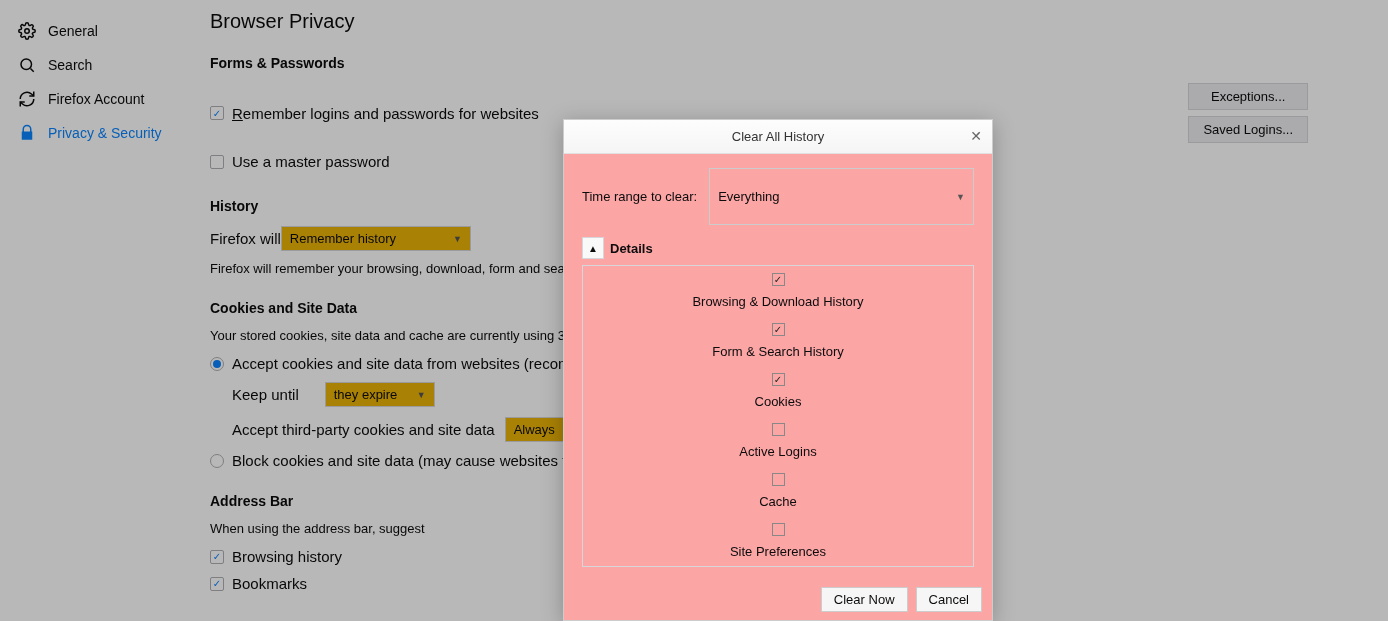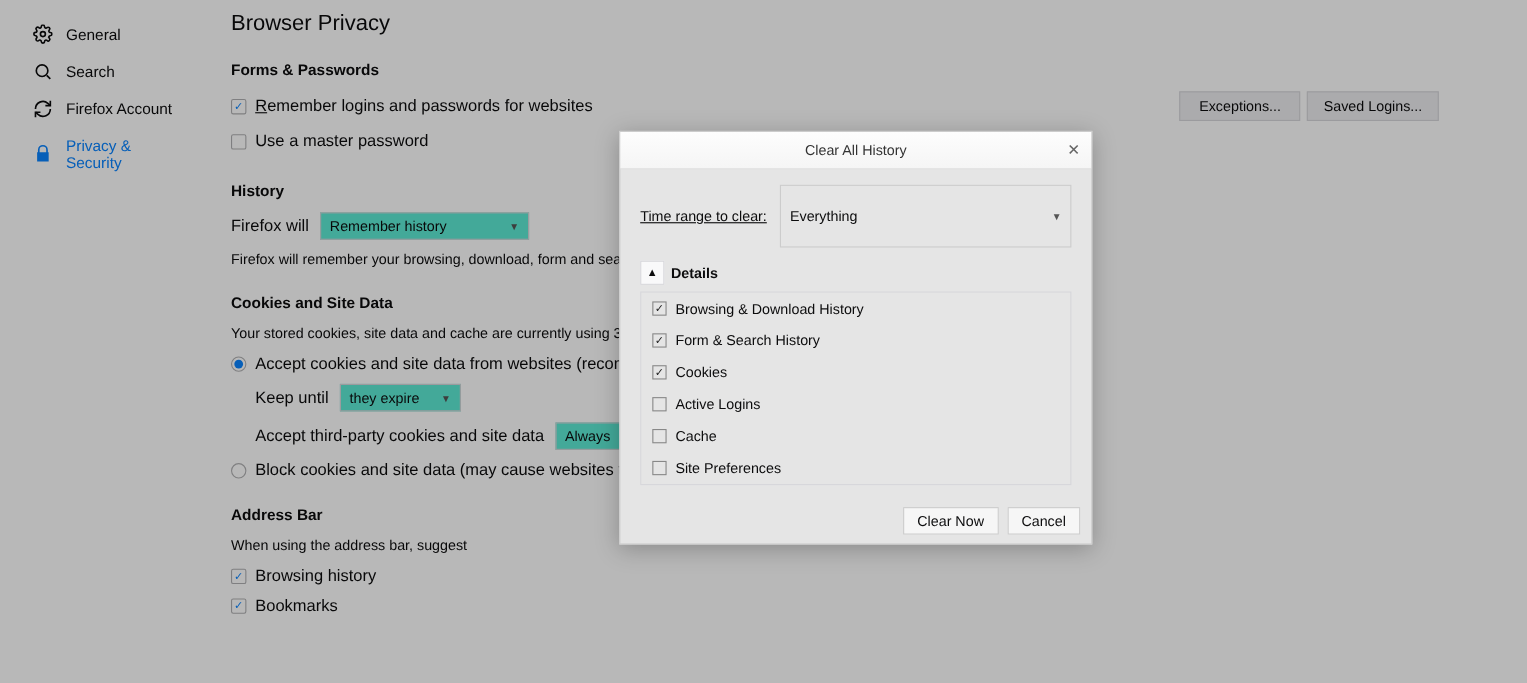--- a/index.html
+++ b/index.html
@@ -18,21 +18,21 @@
   width: 100%;
   height: 100%;
 }
 .sidebar {
   width: 190px;
   padding: 14px 0;
 }
 .sidebar-item {
   display: flex;
   align-items: center;
-  padding: 8px 30px;
+  padding: 8px 18px;
   cursor: pointer;
   color: #0c0c0d;
 }
 .sidebar-item.active { color: #0a84ff; }
 .sidebar-item .icon { width: 18px; height: 18px; margin-right: 12px; display: flex; align-items:center; justify-content:center; }
 .sidebar-item .label { font-size: 14px; }
 .main {
   flex: 1;
   padding: 10px 20px;
 }
@@ -43,54 +43,54 @@
   width: 14px; height: 14px; border: 1px solid #b1b1b3; border-radius: 2px;
   margin-right: 8px; display:flex; align-items:center; justify-content:center;
   background: #fff; font-size: 10px; color:#0a84ff;
 }
 .checkbox.checked::after { content:"✓"; }
 .label-text { font-size: 15px; }
 .btn {
   border: 1px solid #d7d7db; background: #ededf0; padding: 5px 14px;
   font-size: 13px; min-width: 110px; text-align:center;
 }
-.btn-stack { margin-left: auto; margin-right: 60px; display:flex; flex-direction:row; gap:6px; }
+.btn-stack { margin-left: auto; margin-right: 60px; display:flex; flex-direction:column; gap:6px; }
 .select {
-  border: 1px solid #d7d7db; background:#5eead4; padding: 4px 8px; font-size:13px;
+  border: 1px solid #d7d7db; background:#eab308; padding: 4px 8px; font-size:13px;
   display:flex; align-items:center; justify-content:space-between; min-width:160px;
 }
 .caret { font-size: 9px; color:#555; margin-left:8px; }
 .desc { font-size: 13px; color: #0c0c0d; margin-bottom: 12px; }
 .link { color: #0a84ff; cursor:pointer; }
 .radio {
   width:14px; height:14px; border:1px solid #b1b1b3; border-radius:50%;
   margin-right: 8px; display:flex; align-items:center; justify-content:center;
 }
 .radio.checked::after { content:""; width:8px; height:8px; border-radius:50%; background:#0a84ff; }
 .indent { margin-left: 22px; }
 .overlay {
   position:absolute; inset:0; background: rgba(0,0,0,0.28);
 }
 .dialog {
   position:absolute; left:563px; top:119px; width:430px;
-  background:#e5e5e5; border:1px solid #ccc; box-shadow: 0 4px 20px rgba(0,0,0,0.25);
+  background:#fca5a5; border:1px solid #ccc; box-shadow: 0 4px 20px rgba(0,0,0,0.25);
 }
 .dialog-header {
   background: linear-gradient(#fdfdfd,#f5f5f5);
   border-bottom:1px solid #e1e1e1;
   padding: 9px 12px;
   text-align:center; position:relative;
   font-size: 13px; color:#333;
 }
 .dialog-close {
   position:absolute; right:10px; top:8px; cursor:pointer; color:#666; font-size:14px;
 }
 .dialog-body { padding: 14px 18px 12px 18px; }
 .tr-row { display:flex; align-items:center; gap:12px; margin-bottom:12px; }
-.tr-label { font-size:13px;text-decoration:underline; }
+.tr-label { font-size:13px; }
 .tr-select {
   flex:1; border:1px solid #ccc; padding:20px 8px; font-size:13px;
   display:flex; justify-content:space-between; align-items:center;
 }
 .warning-box {
   border:1px solid #d7d7db; border-radius:3px; padding:12px 14px;
   display:flex; gap:14px; align-items:center; margin-bottom:10px;
 }
 .warn-icon { width:28px; height:28px; }
 .warning-text { font-size:12.5px; color:#333; line-height:1.5; }
@@ -98,21 +98,21 @@
   display:flex; align-items:center; gap:6px; margin-bottom:0;
 }
 .details-toggle .chev {
   border:1px solid #d7d7db; width:22px; height:22px; display:flex;align-items:center;justify-content:center;
   font-size:10px; background:#f9f9fa;
 }
 .details-toggle .dlabel { font-size:13px; margin-left:0;font-weight:bold; }
 .check-list {
   border:1px solid #d7d7db; margin-top:6px;
 }
-.check-item { display:flex; align-items:center; gap:8px; padding:7px 10px; font-size:13px; }
+.check-item { display:flex; align-items:center; gap:8px; padding:7px 10px; font-size:13px;flex-direction:column; }
 .dchk {
   width:13px; height:13px; border:1px solid #888; display:flex;align-items:center;justify-content:center;
   font-size:10px; color:#222;
 }
 .dchk.checked::after { content:"✓"; }
 .dialog-footer { display:flex; justify-content:flex-end; gap:8px; padding:8px 10px; }
 .dlg-btn {
   border:1px solid #ccc; background:#f6f6f6; padding:4px 12px; font-size:13px;
 }
 </style>
@@ -174,39 +174,39 @@
         <div class="btn">Saved Logins...</div>
       </div>
     </div>
     <div class="row">
       <span class="checkbox"></span>
       <span class="label-text">Use a master password</span>
     </div>
 
     <h2 class="section-head" style="margin-top:28px">History</h2>
     <div class="row">
-      <span class="label-text" style="margin-right:10px">Firefox will</span>
+      <span class="label-text" style="">Firefox will</span>
       <div class="select" style="min-width:190px">
         <span>Remember history</span>
         <span class="caret">▼</span>
       </div>
     </div>
     <div class="desc">Firefox will remember your browsing, download, form and search history.</div>
 
     <h2 class="section-head" style="margin-top:24px">Cookies and Site Data</h2>
     <div class="desc">
       <span>Your stored cookies, site data and cache are currently using 367 MB of disk space.  </span>
       <span class="link">Learn more</span>
     </div>
     <div class="row">
       <span class="radio checked"></span>
       <span class="label-text">Accept cookies and site data from websites (recommended)</span>
     </div>
     <div class="row indent">
-      <span class="label-text" style="margin-right:10px">Keep until</span>
+      <span class="label-text" style="margin-right:26px">Keep until</span>
       <div class="select" style="min-width:110px">
         <span>they expire</span>
         <span class="caret">▼</span>
       </div>
     </div>
     <div class="row indent">
       <span class="label-text" style="margin-right:10px">Accept third-party cookies and site data</span>
       <div class="select" style="min-width:100px">
         <span>Always</span>
         <span class="caret">▼</span>

